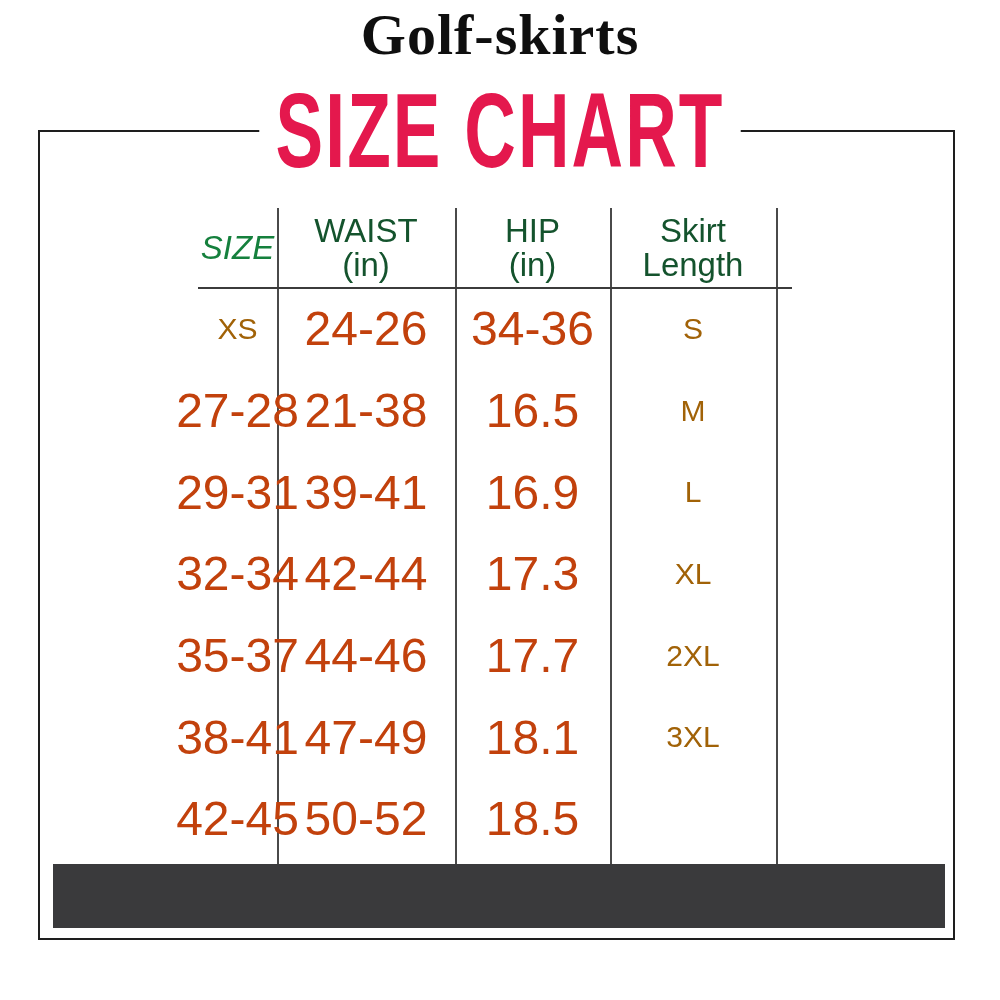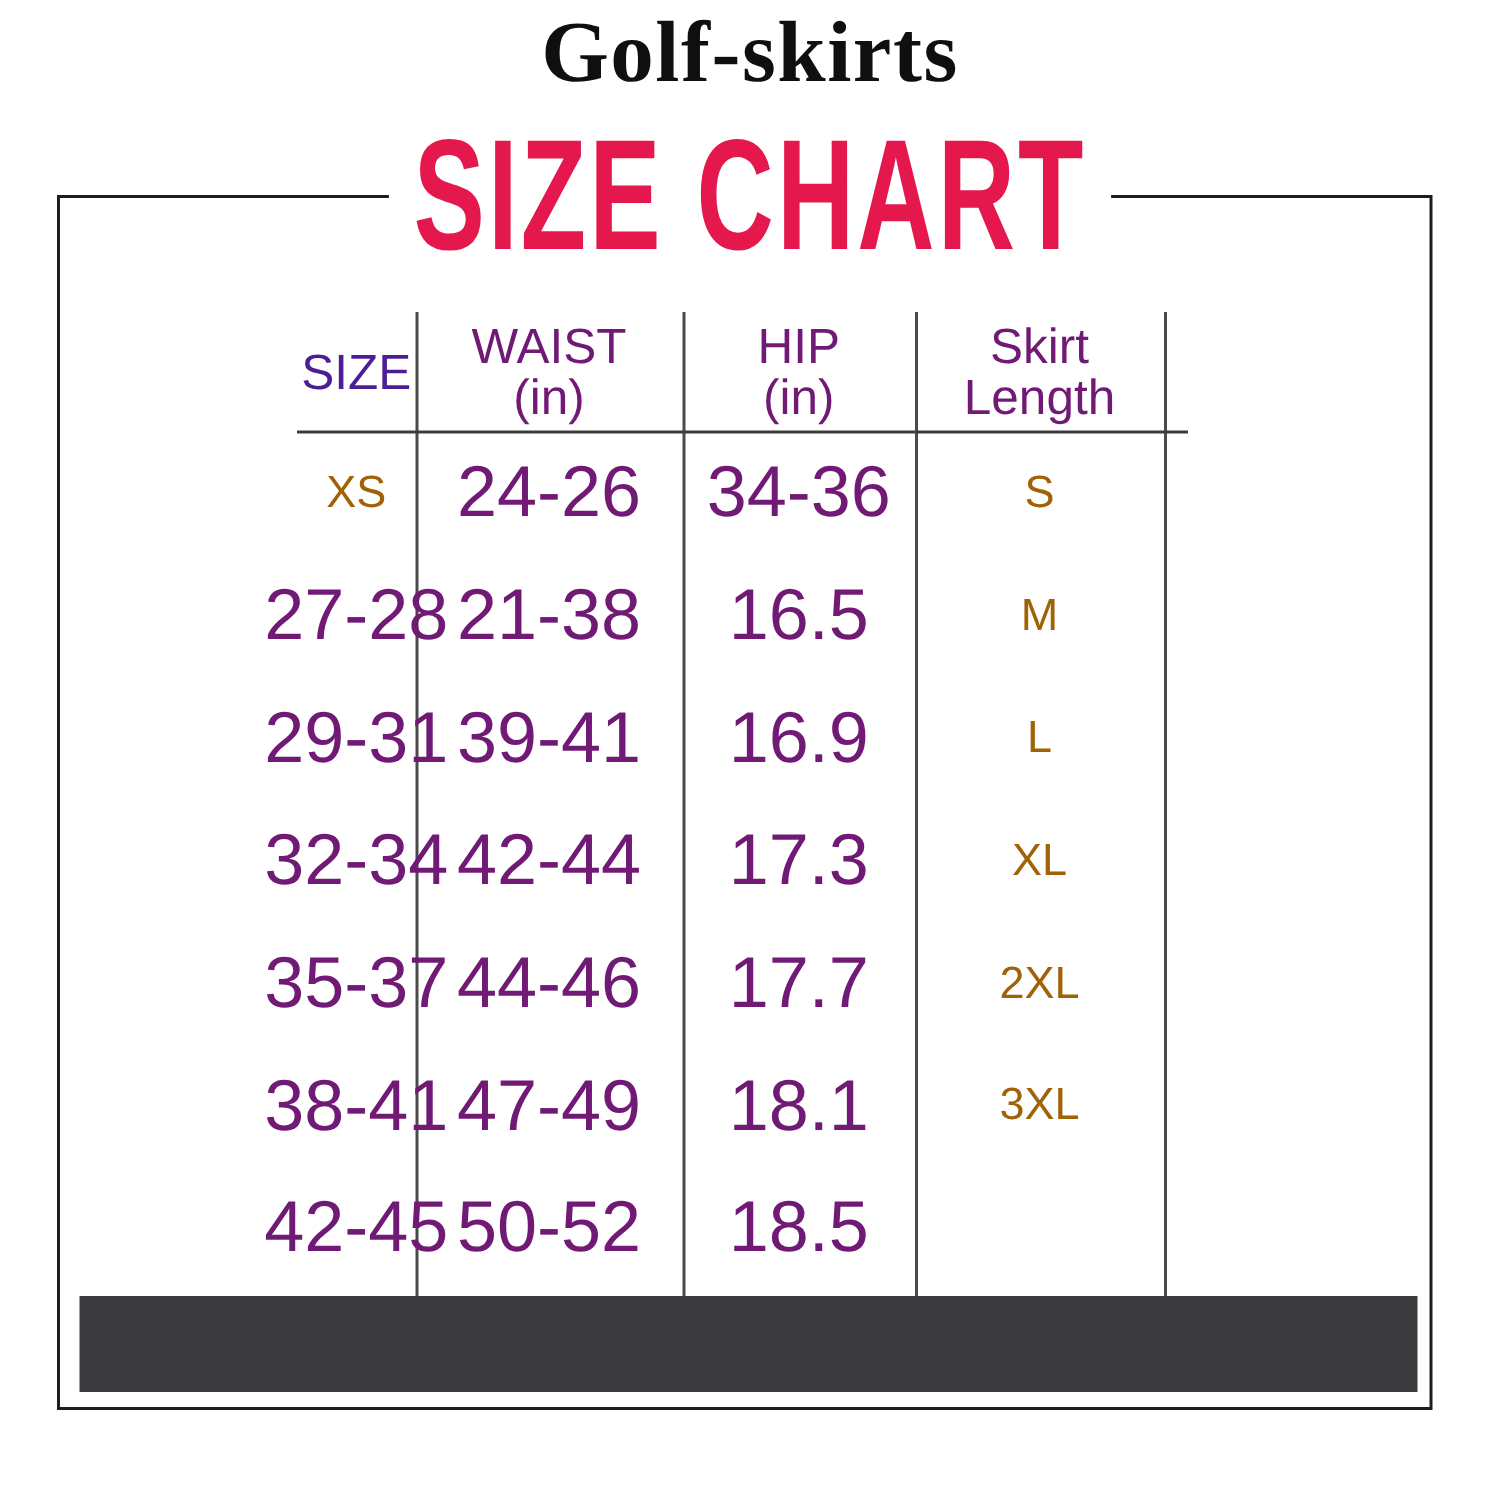--- a/index.html
+++ b/index.html
@@ -32,31 +32,31 @@
   .vline{position:absolute;top:208px;height:678px;width:1.5px;background:#4A4A4A;z-index:2;}
   .vl1{left:277px;} .vl2{left:455px;} .vl3{left:610px;} .vl4{left:776px;}
   .hline{position:absolute;left:198px;top:287px;width:594px;height:2px;background:#3B3B3B;z-index:2;}
   
   .thead{
     position:absolute;left:198px;top:208px;width:578px;height:80px;
     display:grid;grid-template-columns:79px 178px 155px 166px;
     align-items:center;justify-items:center;z-index:2;
   }
   .th{font-size:33px;line-height:34px;text-align:center;letter-spacing:0px;}
-  .th.black{color:#4c1d95;}
-  .th.pink{color:#701a75;}
+  .th.black{color:#15803d;font-style:italic;}
+  .th.pink{color:#14532d;}
   
   .tbody{
     position:absolute;left:198px;top:288px;width:578px;height:572px;
     display:grid;grid-template-columns:79px 178px 155px 166px;
     grid-auto-rows:81.7px;align-items:center;justify-items:center;z-index:2;
   }
   .cell{white-space:nowrap;}
   .cell.size{font-size:30px;color:#a16207;}
-  .cell.val{font-size:48px;color:#701a75;}
+  .cell.val{font-size:48px;color:#c2410c;}
   
   .care-bar{
     position:absolute;left:53px;top:864px;width:892px;height:64px;
     background:#3A3A3C;z-index:2;box-sizing:border-box;
     display:flex;align-items:center;justify-content:flex-end;
     gap:22px;padding-right:32px;flex-direction:column;
   }
   .care-bar svg{display:block;stroke:#ffffff;fill:none;stroke-width:2.6;}
   .care-bar svg text{fill:#ffffff;stroke:none;font-family:"Liberation Sans",sans-serif;}
 </style>

